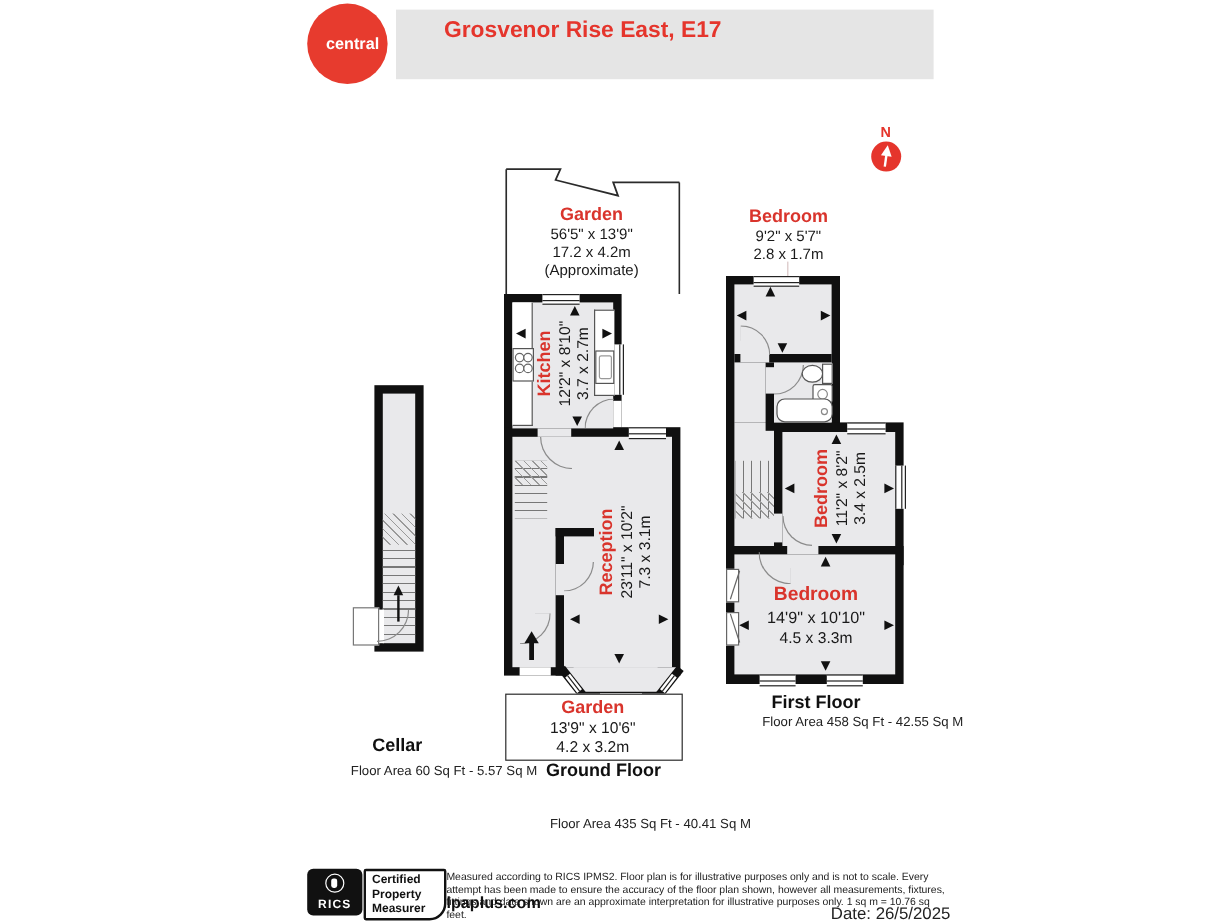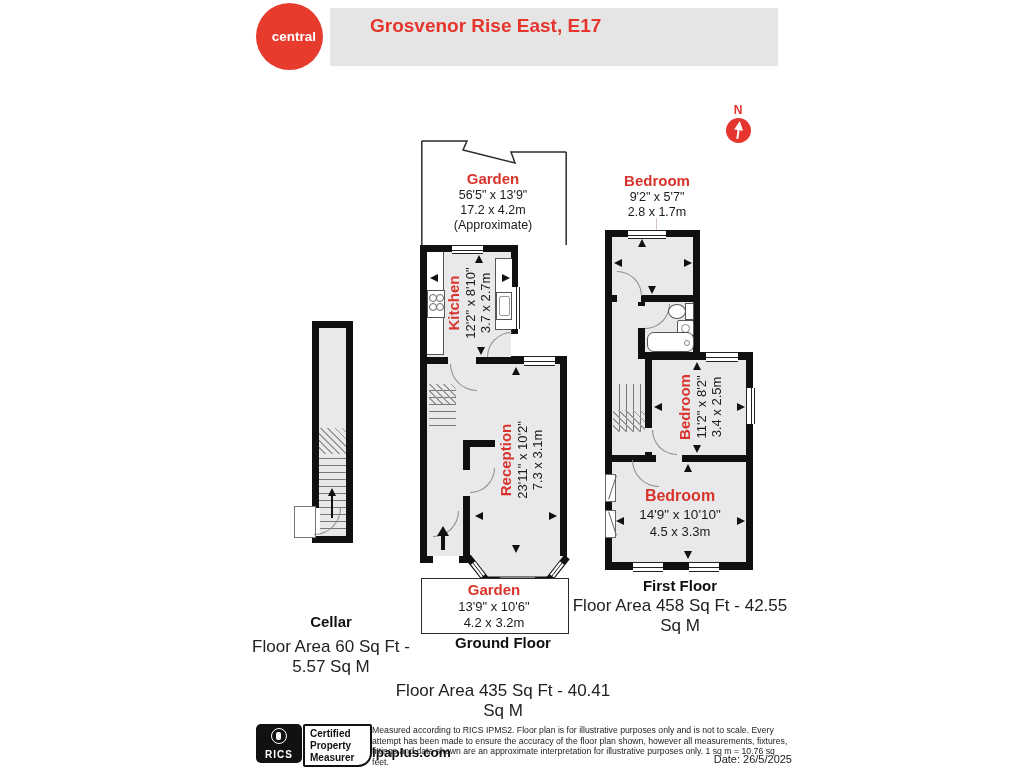--- a/index.html
+++ b/index.html
@@ -7,21 +7,21 @@
           font-family:"Liberation Sans", sans-serif;color:#111;}
   .abs{position:absolute;}
   .wall{position:absolute;background:#101010;}
   .floor{position:absolute;background:#e9e9eb;}
   .gap{position:absolute;background:#e9e9eb;}
   .gapw{position:absolute;background:#ffffff;}
   .ctr{text-align:center;}
   .room-name{color:#d9342c;font-weight:bold;font-size:15px;line-height:18px;display:block;}
   .dims{font-size:12.5px;line-height:15px;color:#1a1a1a;display:block;}
   .floor-title{font-weight:bold;font-size:15px;color:#101010;}
-  .floor-area{font-size:17px;color:#222;}
+  .floor-area{font-size:11px;color:#222;padding-left:39px;}
   .rot{position:absolute;width:0;height:0;}
   .rot .inner{position:absolute;left:0;top:0;transform:translate(-50%,-50%) rotate(-90deg);
               display:flex;flex-direction:column;align-items:center;white-space:nowrap;}
   .win-h{position:absolute;background:#fff;border-top:1px solid #222;border-bottom:1px solid #222;}
   .win-h::after{content:"";position:absolute;left:0;right:0;top:50%;height:1px;background:#222;}
   .win-v{position:absolute;background:#fff;border-left:1px solid #222;border-right:1px solid #222;}
   .win-v::after{content:"";position:absolute;top:0;bottom:0;left:50%;width:1px;background:#222;}
   .arc-tl{position:absolute;border-top:1.2px solid #8a8a8a;border-left:1.2px solid #8a8a8a;border-top-left-radius:100% 100%;}
   .arc-tr{position:absolute;border-top:1.2px solid #8a8a8a;border-right:1.2px solid #8a8a8a;border-top-right-radius:100% 100%;}
   .arc-bl{position:absolute;border-bottom:1.2px solid #8a8a8a;border-left:1.2px solid #8a8a8a;border-bottom-left-radius:100% 100%;}
@@ -254,15 +254,15 @@
     </div>
     <div class="ctr" style="position:absolute;left:0;right:0;bottom:3px;color:#fff;font-weight:bold;font-size:10px;letter-spacing:1px;">RICS</div>
   </div>
   <div class="abs" style="left:303px;top:724px;width:60px;height:35px;background:#fff;border:2px solid #111;border-radius:2px 2px 14px 2px;padding:2px 0 2px 5px;">
     <span style="display:block;font-size:10px;font-weight:bold;line-height:12px;">Certified</span>
     <span style="display:block;font-size:10px;font-weight:bold;line-height:12px;">Property</span>
     <span style="display:block;font-size:10px;font-weight:bold;line-height:12px;">Measurer</span>
   </div>
   <div class="abs" style="left:372px;top:725px;width:420px;font-size:8.7px;line-height:10.5px;color:#222;">Measured according to RICS IPMS2. Floor plan is for illustrative purposes only and is not to scale. Every attempt has been made to ensure the accuracy of the floor plan shown, however all measurements, fixtures, fittings and data shown are an approximate interpretation for illustrative purposes only. 1 sq m = 10.76 sq feet.</div>
   <div class="abs" style="left:372px;top:745px;font-size:13.5px;font-weight:bold;color:#111;">lpaplus.com</div>
-  <div class="abs" style="left:640px;top:753px;width:152px;text-align:right;font-size:11px;color:#222;">Date: 26/5/2025</div>
+  <div class="abs" style="left:640px;top:753px;width:152px;text-align:right;font-size:14px;color:#222;">Date: 26/5/2025</div>
 
 </div>
 
 </body></html>

